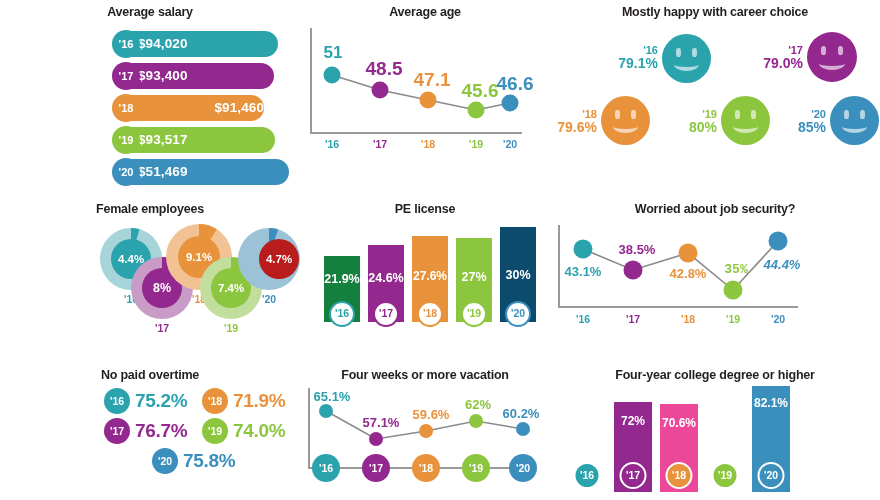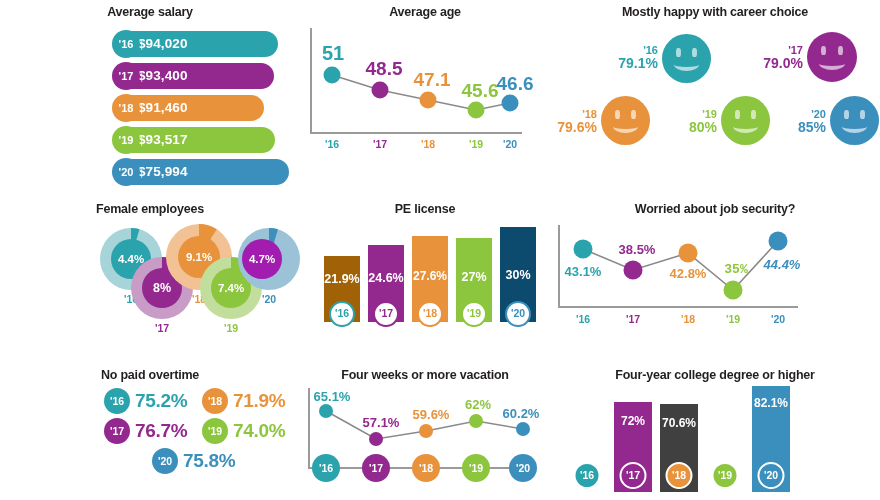--- a/index.html
+++ b/index.html
@@ -233,31 +233,31 @@
         <div class="salary-bar" style="width:162px;background:#2ba3ad;">$94,020</div>
         <div class="yr-chip" style="background:#2ba3ad;">'16</div>
       </div>
 
       <div class="salary-row">
         <div class="salary-bar" style="width:158px;background:#93288f;">$93,400</div>
         <div class="yr-chip" style="background:#93288f;">'17</div>
       </div>
 
       <div class="salary-row">
-        <div class="salary-bar" style="width:148px;background:#e8933b;">$91,460</div>
+        <div class="salary-bar" style="width:148px;background:#e8933b;text-align:right;">$91,460</div>
         <div class="yr-chip" style="background:#e8933b;">'18</div>
       </div>
 
       <div class="salary-row">
         <div class="salary-bar" style="width:159px;background:#8cc63e;">$93,517</div>
         <div class="yr-chip" style="background:#8cc63e;">'19</div>
       </div>
 
       <div class="salary-row">
-        <div class="salary-bar" style="width:173px;background:#3b8fbd;">$75,994</div>
+        <div class="salary-bar" style="width:173px;background:#3b8fbd;">$51,469</div>
         <div class="yr-chip" style="background:#3b8fbd;">'20</div>
       </div>
 
     </div>
   </div>
 
   <div class="panel" id="p-age">
     <div class="panel-title">Average age</div>
     <div class="age-plot">
       <div class="axis-line" style="left:0;top:0;width:1.5px;height:105px;"></div>
@@ -266,21 +266,21 @@
       <svg width="215" height="110" style="position:absolute;left:0;top:0;">
         <polyline points="22,47 70,62 118,72 166,82 200,75" fill="none" stroke="#8a8a8a" stroke-width="1.6"></polyline>
       </svg>
 
       <div class="dot" style="left:22px;top:47px;width:17px;height:17px;background:#2ba3ad;"></div>
       <div class="dot" style="left:70px;top:62px;width:17px;height:17px;background:#93288f;"></div>
       <div class="dot" style="left:118px;top:72px;width:17px;height:17px;background:#e8933b;"></div>
       <div class="dot" style="left:166px;top:82px;width:17px;height:17px;background:#8cc63e;"></div>
       <div class="dot" style="left:200px;top:75px;width:17px;height:17px;background:#3b8fbd;"></div>
 
-      <div class="val-label" style="left:23px;top:25px;font-size:20px;color:#2ba3ad;">51</div>
+      <div class="val-label" style="left:23px;top:25px;font-size:17px;color:#2ba3ad;">51</div>
       <div class="val-label" style="left:74px;top:41px;font-size:19px;color:#93288f;">48.5</div>
       <div class="val-label" style="left:122px;top:52px;font-size:19px;color:#e8933b;">47.1</div>
       <div class="val-label" style="left:170px;top:63px;font-size:19px;color:#8cc63e;">45.6</div>
       <div class="val-label" style="left:205px;top:56px;font-size:19px;color:#3b8fbd;">46.6</div>
 
       <div class="xtick" style="left:22px;top:110px;color:#2ba3ad;">'16</div>
       <div class="xtick" style="left:70px;top:110px;color:#93288f;">'17</div>
       <div class="xtick" style="left:118px;top:110px;color:#e8933b;">'18</div>
       <div class="xtick" style="left:166px;top:110px;color:#8cc63e;">'19</div>
       <div class="xtick" style="left:200px;top:110px;color:#3b8fbd;">'20</div>
@@ -391,32 +391,32 @@
       <div class="hub" style="left:11px;top:11px;width:40px;height:40px;background:#8cc63e;font-size:11.5px;">
         <span>7.4%</span>
       </div>
     </div>
     <div class="donut-year" style="left:231px;top:127px;color:#8cc63e;">'19</div>
 
     <div class="donut" style="left:238px;top:33px;width:62px;height:62px;background:#9cc2d8;">
       <svg width="62" height="62" style="position:absolute;left:0;top:0;">
         <circle r="15.5" cx="31" cy="31" fill="none" stroke="#3b8fbd" stroke-width="31" stroke-dasharray="4.6 92.8" transform="rotate(-90 31 31)"></circle>
       </svg>
-      <div class="hub" style="left:4px;top:11px;width:40px;height:40px;background:#a21caf;font-size:11.5px;">
+      <div class="hub" style="left:21px;top:11px;width:40px;height:40px;background:#b91c1c;font-size:11.5px;">
         <span>4.7%</span>
       </div>
     </div>
     <div class="donut-year" style="left:269px;top:98px;color:#3b8fbd;">'20</div>
   </div>
 
   <div class="panel" id="p-pe">
     <div class="panel-title">PE license</div>
     <div style="position:absolute;left:18px;top:32px;width:220px;height:95px;">
 
-      <div class="vbar" style="left:6px;width:36px;height:66px;background:#a16207;">
+      <div class="vbar" style="left:6px;width:36px;height:66px;background:#15803d;">
         <div class="vlab" style="top:16px;">21.9%</div>
       </div>
       <div class="ring-year" style="left:24px;top:74px;width:26px;height:26px;line-height:21px;border-color:#2ba3ad;color:#2ba3ad;">'16</div>
 
       <div class="vbar" style="left:50px;width:36px;height:77px;background:#93288f;">
         <div class="vlab" style="top:26px;">24.6%</div>
       </div>
       <div class="ring-year" style="left:68px;top:74px;width:26px;height:26px;line-height:21px;border-color:#93288f;color:#93288f;">'17</div>
 
       <div class="vbar" style="left:94px;width:36px;height:86px;background:#e8933b;">
@@ -524,21 +524,21 @@
     <div class="panel-title">Four-year college degree or higher</div>
     <div style="position:absolute;left:18px;top:26px;width:230px;height:106px;">
 
       <div class="ring-year-fill" style="left:19px;top:76px;width:27px;height:27px;line-height:22px;background:#2ba3ad;">'16</div>
 
       <div class="vbar" style="left:46px;width:38px;height:90px;background:#93288f;">
         <div class="vlab" style="top:12px;font-size:12px;">72%</div>
       </div>
       <div class="ring-year-fill" style="left:65px;top:76px;width:27px;height:27px;line-height:22px;background:#93288f;">'17</div>
 
-      <div class="vbar" style="left:92px;width:38px;height:88px;background:#404040;">
+      <div class="vbar" style="left:92px;width:38px;height:88px;background:#ec4899;">
         <div class="vlab" style="top:12px;font-size:12px;">70.6%</div>
       </div>
       <div class="ring-year-fill" style="left:111px;top:76px;width:27px;height:27px;line-height:22px;background:#e8933b;">'18</div>
 
       <div class="ring-year-fill" style="left:157px;top:76px;width:27px;height:27px;line-height:22px;background:#8cc63e;">'19</div>
 
       <div class="vbar" style="left:184px;width:38px;height:106px;background:#3b8fbd;">
         <div class="vlab" style="top:10px;font-size:12px;">82.1%</div>
       </div>
       <div class="ring-year-fill" style="left:203px;top:76px;width:27px;height:27px;line-height:22px;background:#3b8fbd;">'20</div>

